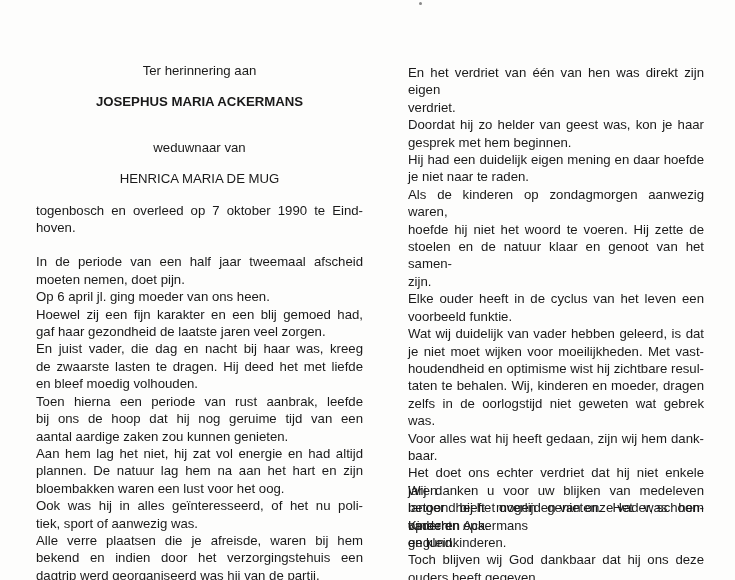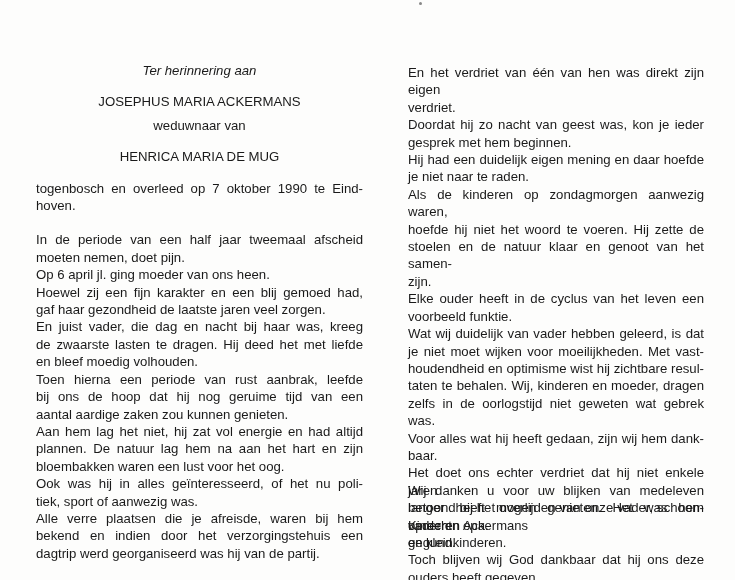--- a/index.html
+++ b/index.html
@@ -5,22 +5,22 @@
   html, body { margin: 0; padding: 0; }
   body {
     width: 735px; height: 580px; background: #fdfdfc; position: relative; overflow: hidden;
     font-family: "Liberation Sans", sans-serif; color: #1a1a1a;
   }
   .speck { position: absolute; left: 419px; top: 2px; width: 3px; height: 3px; border-radius: 50%; background: #888; }
   .col { position: absolute; font-size: 13.2px; line-height: 17.4px; }
   .left { left: 36px; top: 62px; width: 327px; }
   .right { left: 408px; top: 64px; width: 296px; }
   .center { text-align: center; }
-  .head1 { margin: 0 0 14px 0; font-style: italic; }
-  .name { font-weight: normal; margin: 0 0 6px 0; text-align: center; }
+  .head1 { margin: 0 0 14px 0; }
+  .name { font-weight: bold; margin: 0 0 28px 0; text-align: center; }
   .head3 { margin: 0 0 14px 0; }
   .head4 { margin: 0 0 14px 0; }
   .gap { height: 17px; }
   .line { display: block; text-align: justify; text-align-last: justify; }
   .line.last { text-align-last: left; }
   .thanks { position: absolute; left: 408px; top: 482px; width: 296px; font-size: 13.2px; line-height: 17.4px; }
   .sign { position: absolute; left: 408px; top: 517px; font-size: 13px; line-height: 17.4px; }
 </style>
 </head>
 <body>
@@ -55,21 +55,21 @@
       <span class="line">Alle verre plaatsen die je afreisde, waren bij hem</span>
       <span class="line">bekend en indien door het verzorgingstehuis een</span>
       <span class="line last">dagtrip werd georganiseerd was hij van de partij.</span>
     </div>
 </div>
 
 <div class="col right">
   <div id="right-body">
       <span class="line">En het verdriet van één van hen was direkt zijn eigen</span>
       <span class="line last">verdriet.</span>
-      <span class="line">Doordat hij zo nacht van geest was, kon je ieder</span>
+      <span class="line">Doordat hij zo helder van geest was, kon je haar</span>
       <span class="line last">gesprek met hem beginnen.</span>
       <span class="line">Hij had een duidelijk eigen mening en daar hoefde</span>
       <span class="line last">je niet naar te raden.</span>
       <span class="line">Als de kinderen op zondagmorgen aanwezig waren,</span>
       <span class="line">hoefde hij niet het woord te voeren. Hij zette de</span>
       <span class="line">stoelen en de natuur klaar en genoot van het samen-</span>
       <span class="line last">zijn.</span>
       <span class="line">Elke ouder heeft in de cyclus van het leven een</span>
       <span class="line last">voorbeeld funktie.</span>
       <span class="line">Wat wij duidelijk van vader hebben geleerd, is dat</span>

